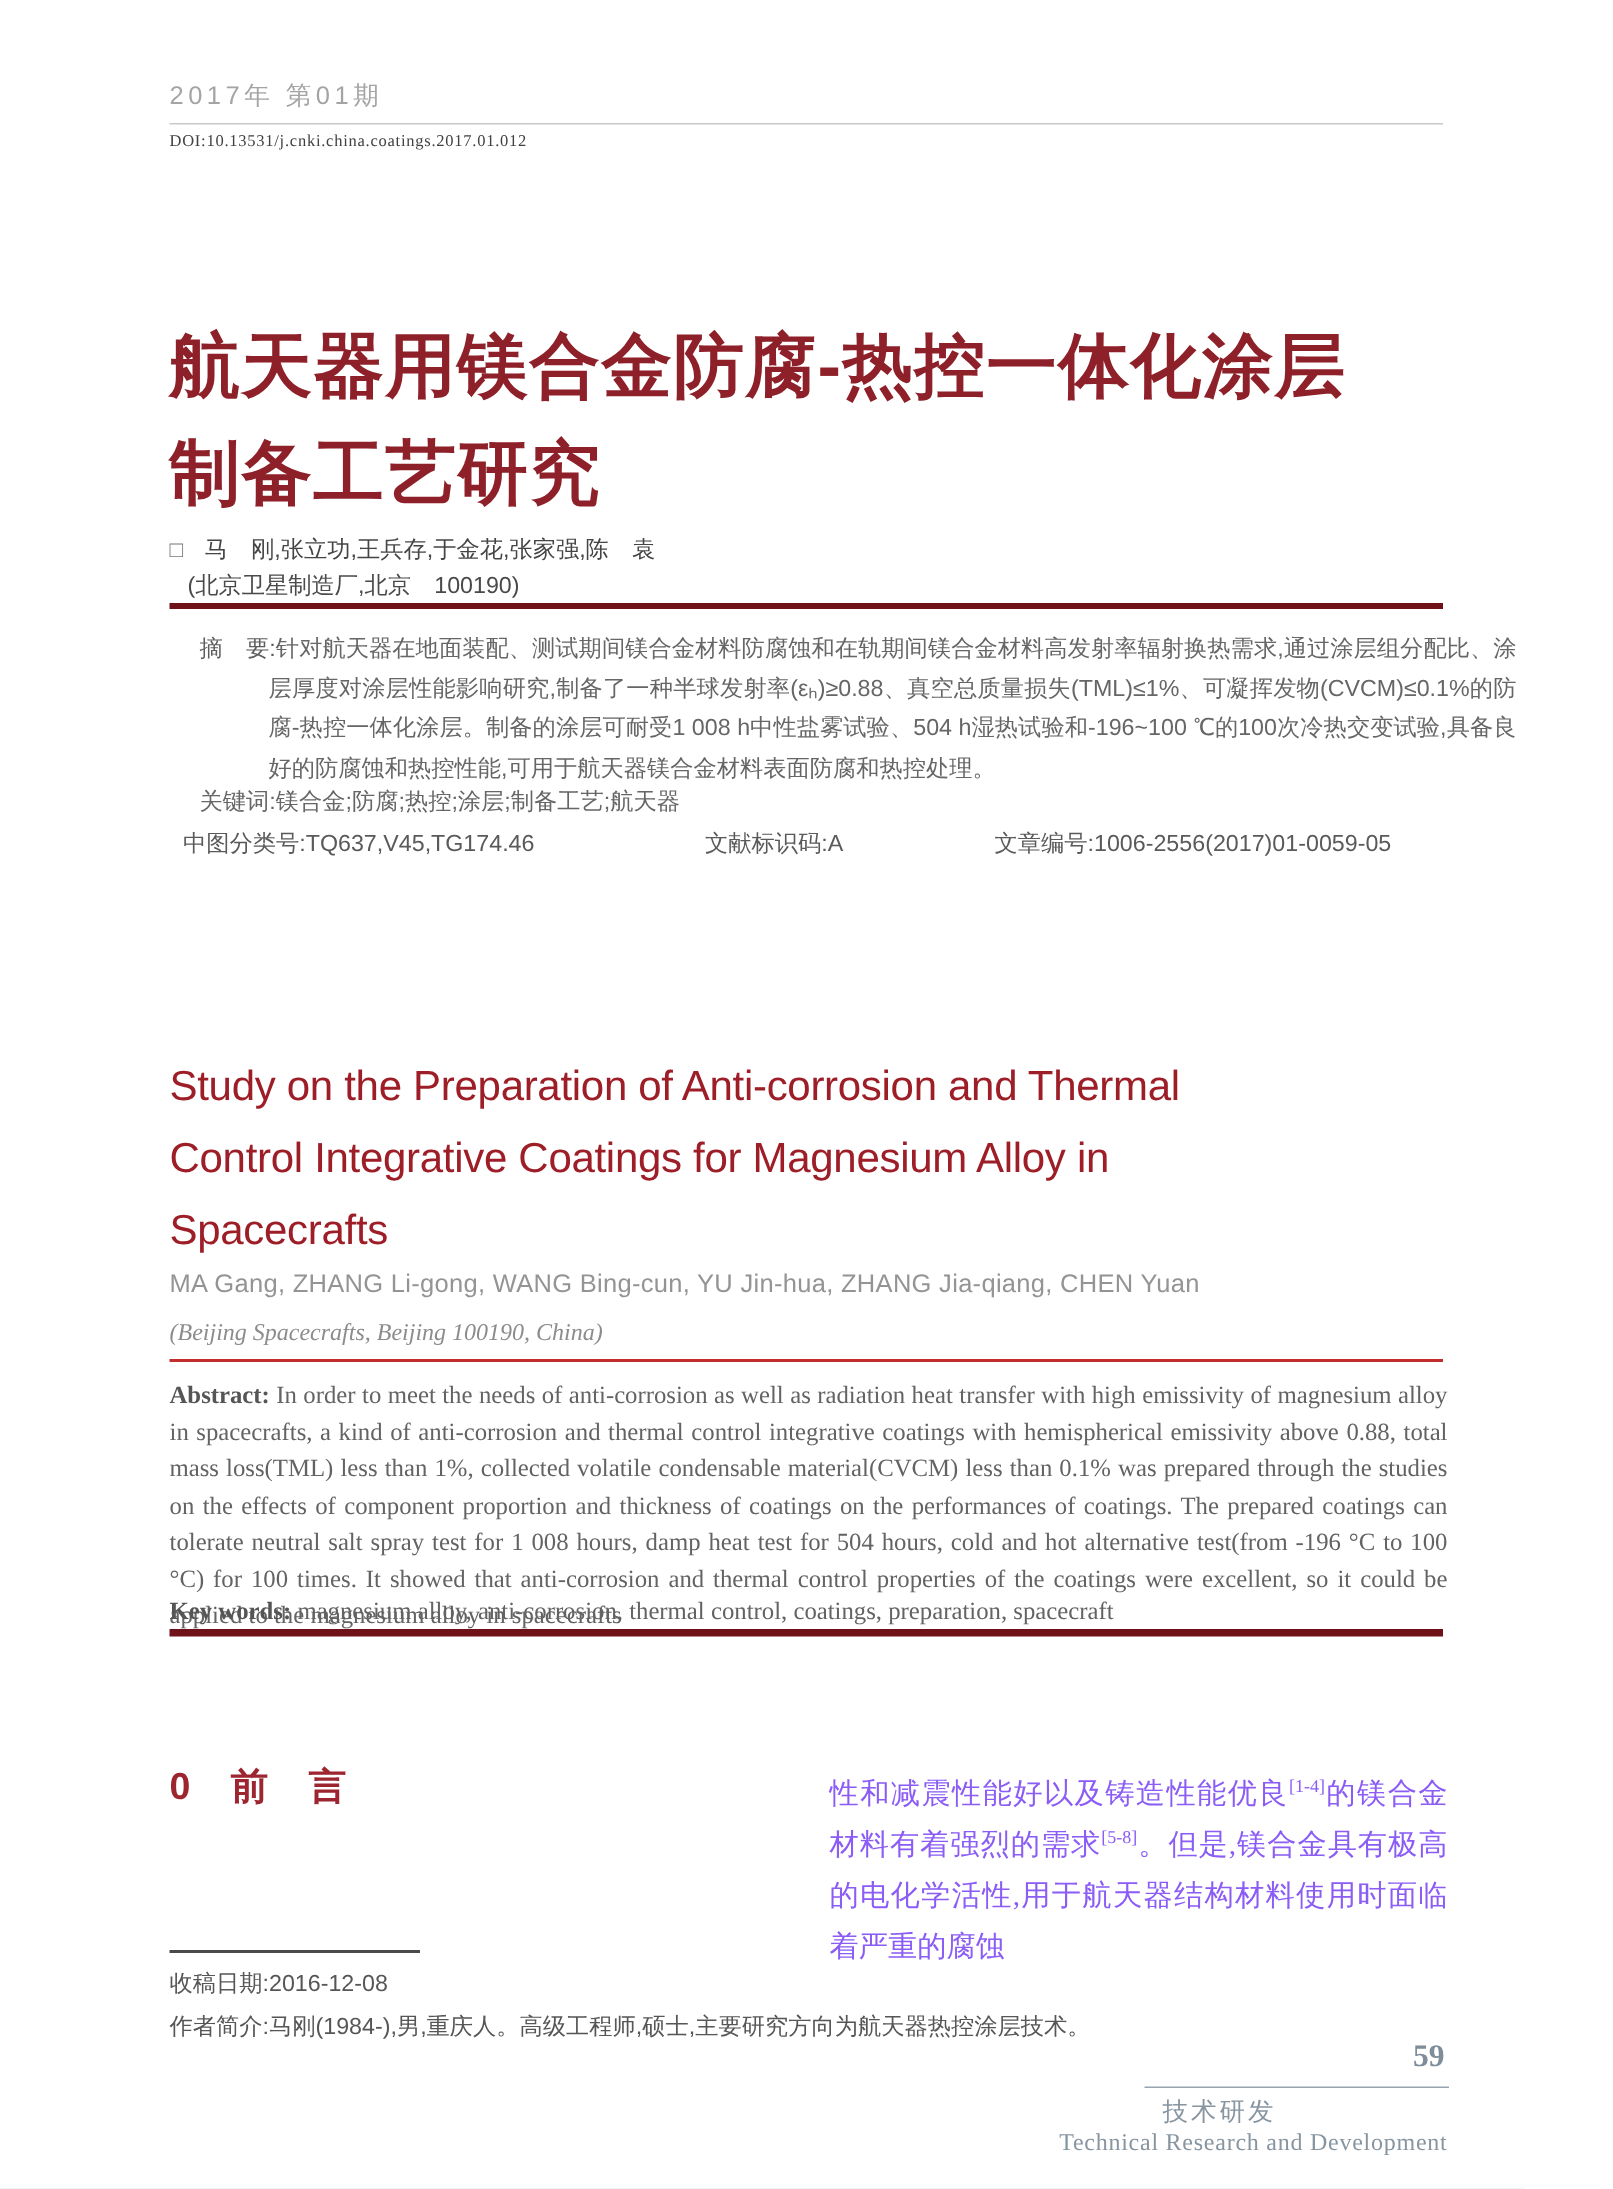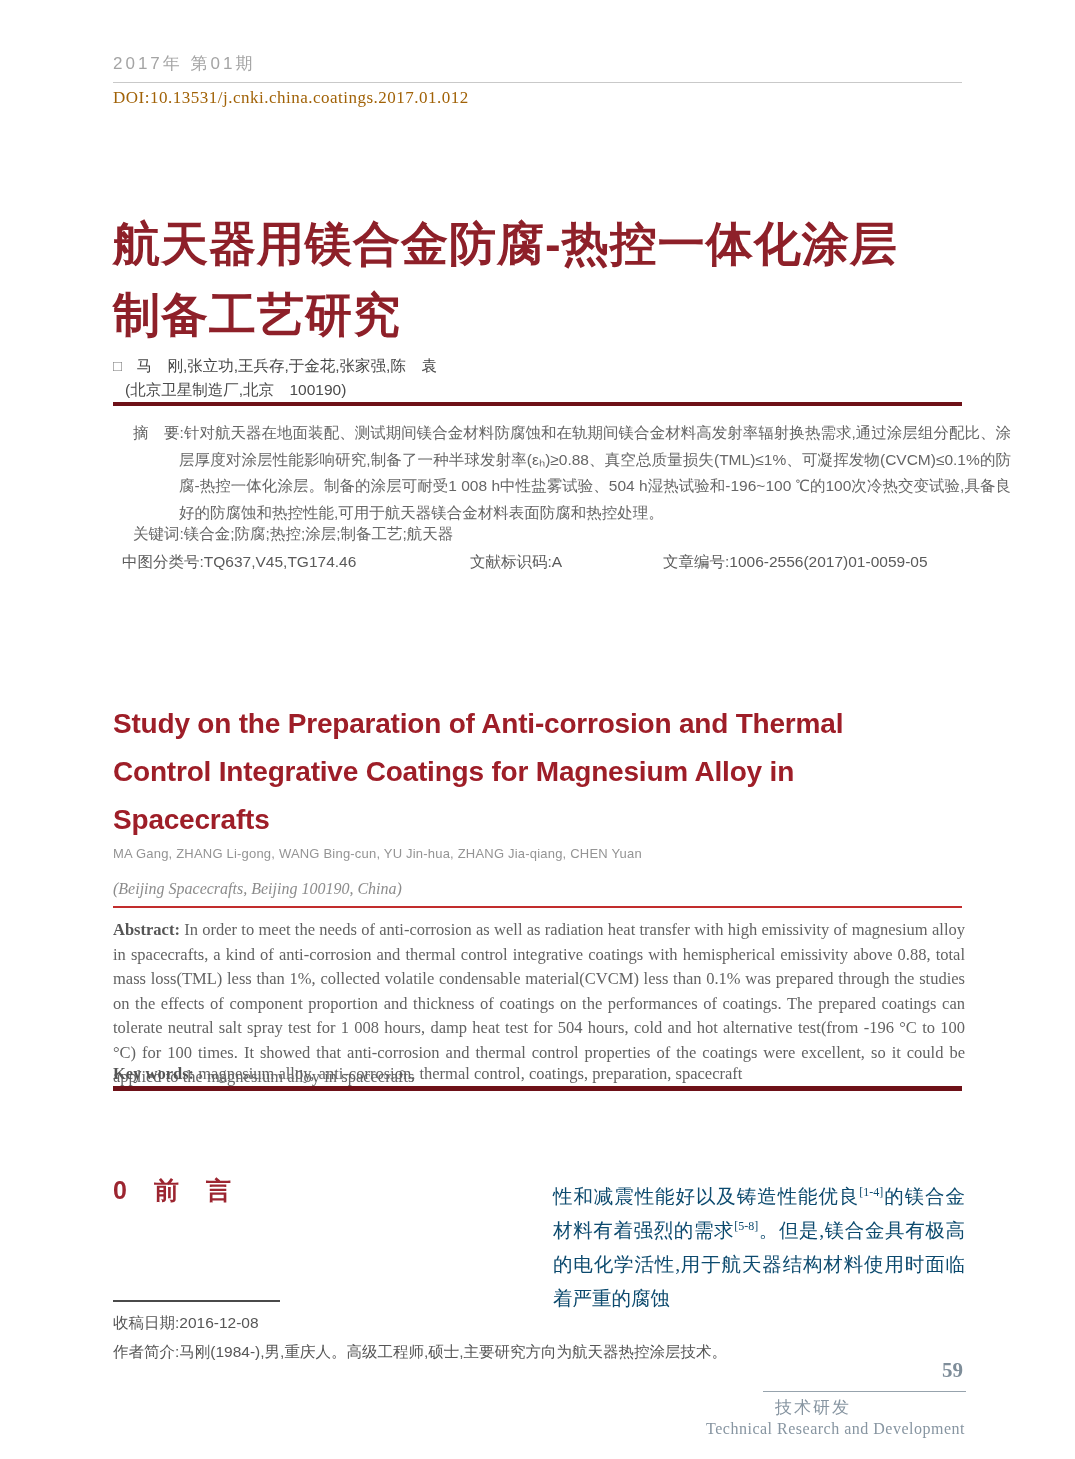--- a/index.html
+++ b/index.html
@@ -6,21 +6,21 @@
   .page{
     position:relative;width:1075px;height:1459px;margin:0 auto;
     background:#ffffff;overflow:hidden;
     font-family:"Liberation Sans",sans-serif;
   }
   .abs{position:absolute;}
 
   
   .issue{left:113px;top:52px;font-size:17px;color:#a4a4a4;letter-spacing:3px;}
   .header-rule{left:113px;top:82px;width:849px;border-top:1px solid #c9c9c9;}
-  .doi{left:113px;top:88px;font-size:17px;color:#a16207;font-family:"Liberation Serif",serif;letter-spacing:.5px;}
+  .doi{left:113px;top:88px;font-size:11px;color:#404040;font-family:"Liberation Serif",serif;letter-spacing:.5px;}
 
   
   .title-cn{left:113px;top:208px;width:870px;color:#8e2029;font-weight:800;
     font-size:47px;line-height:71px;letter-spacing:1px;}
 
   
   .byline{left:113px;top:356px;font-size:15.5px;color:#454545;}
   .byline .marker{color:#7a7a7a;margin-right:10px;font-size:15px;}
   .affil-cn{left:125px;top:380px;font-size:15.5px;color:#4a4a4a;}
   .rule-thick1{left:113px;top:402px;width:849px;height:4px;background:#6e1118;}
@@ -28,39 +28,39 @@
   
   .abs-cn{left:133px;top:420px;width:832px;font-size:15.5px;line-height:26.5px;
     color:#666;text-align:justify;text-indent:-46px;padding-left:46px;margin:0;}
   .abs-cn .lbl{color:#5d5d5d;}
   .kw-cn{left:133px;top:524px;font-size:15.5px;color:#666;}
   .class-row{left:122px;top:552px;width:853px;height:22px;font-size:15.5px;color:#5a5a5a;}
   .class-row .g2{position:absolute;left:348px;top:0;}
   .class-row .g3{position:absolute;left:541px;top:0;}
 
   
-  .title-en{left:113px;top:700px;width:860px;color:#9e1e28;font-weight:700;
+  .title-en{left:113px;top:700px;width:860px;color:#9e1e28;font-weight:400;
     font-size:28px;line-height:48px;letter-spacing:-0.2px;}
-  .authors-en{left:113px;top:846px;font-size:13px;color:#949494;letter-spacing:.2px;}
+  .authors-en{left:113px;top:846px;font-size:17px;color:#949494;letter-spacing:.2px;}
   .affil-en{left:113px;top:880px;font-size:16px;color:#8c8c8c;
     font-family:"Liberation Serif",serif;font-style:italic;}
   .rule-thin-red{left:113px;top:906px;width:849px;height:2px;background:#c22d2d;}
 
   
   .abs-en{left:113px;top:918px;width:852px;margin:0;font-family:"Liberation Serif",serif;
     font-size:16.5px;line-height:24.5px;color:#636363;text-align:justify;}
   .abs-en b,.kw-en b{color:#555;}
   .kw-en{left:113px;top:1064px;width:852px;margin:0;font-family:"Liberation Serif",serif;
     font-size:16.5px;color:#636363;}
   .rule-thick2{left:113px;top:1086px;width:849px;height:5px;background:#6e1118;}
 
   
   .sec-heading{left:113px;top:1174px;font-size:25px;font-weight:700;color:#9c2530;letter-spacing:1px;}
   .col{font-family:"Liberation Serif",serif;font-size:19.5px;line-height:34px;
-    color:#0c4a6e;text-align:justify;margin:0;}
+    color:#8b5cf6;text-align:justify;margin:0;}
   .col-left{left:113px;top:1224px;width:424px;text-indent:2em;}
   .col-right{left:553px;top:1180px;width:412px;}
   .col sup{font-size:12px;line-height:0;}
 
   
   .fn-rule{left:113px;top:1300px;width:167px;border-top:2px solid #4a4a4a;}
   .footnotes{left:113px;top:1308px;width:700px;font-size:15.5px;color:#565656;line-height:29px;}
 
   
   .page-num{left:763px;top:1358px;width:200px;text-align:right;font-family:"Liberation Serif",serif;

